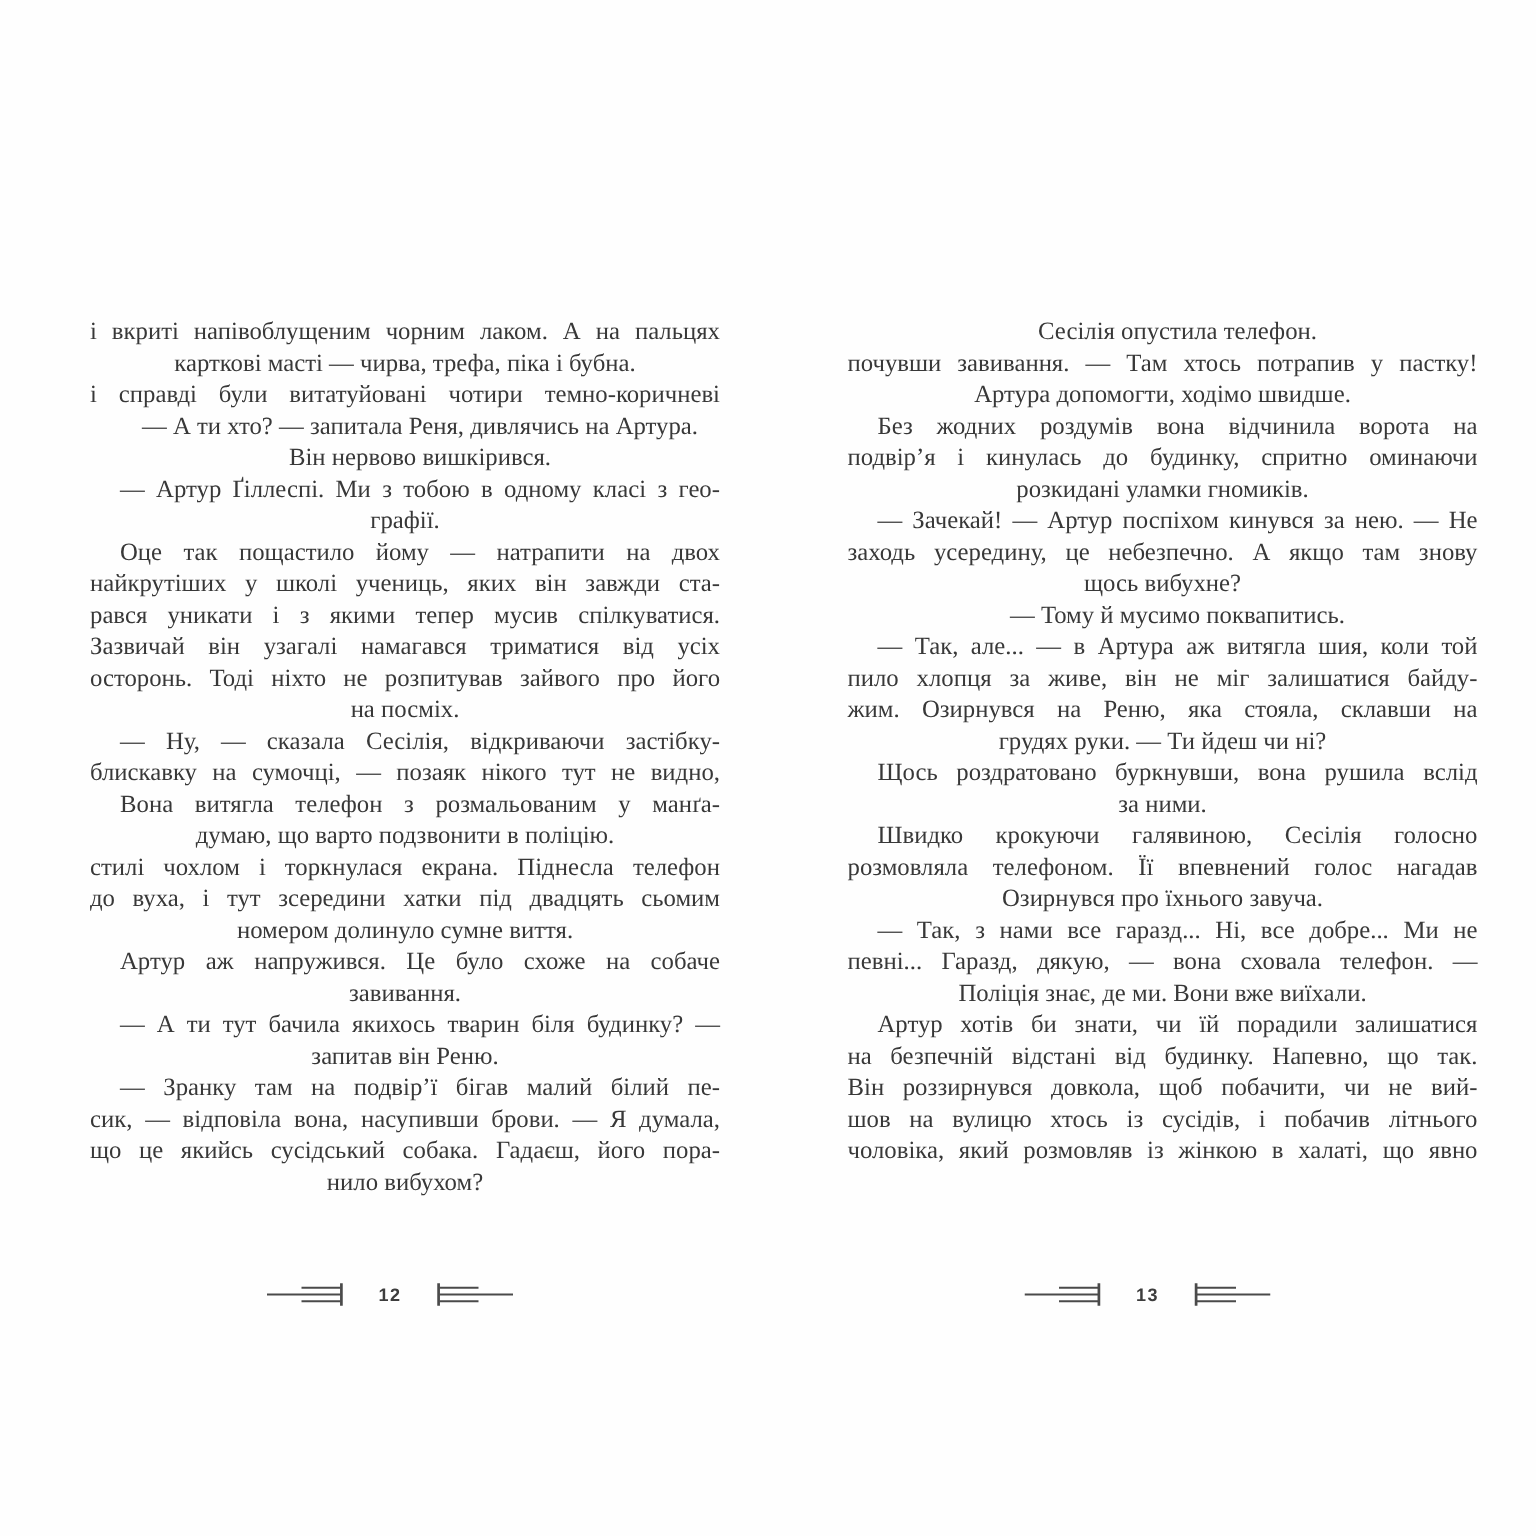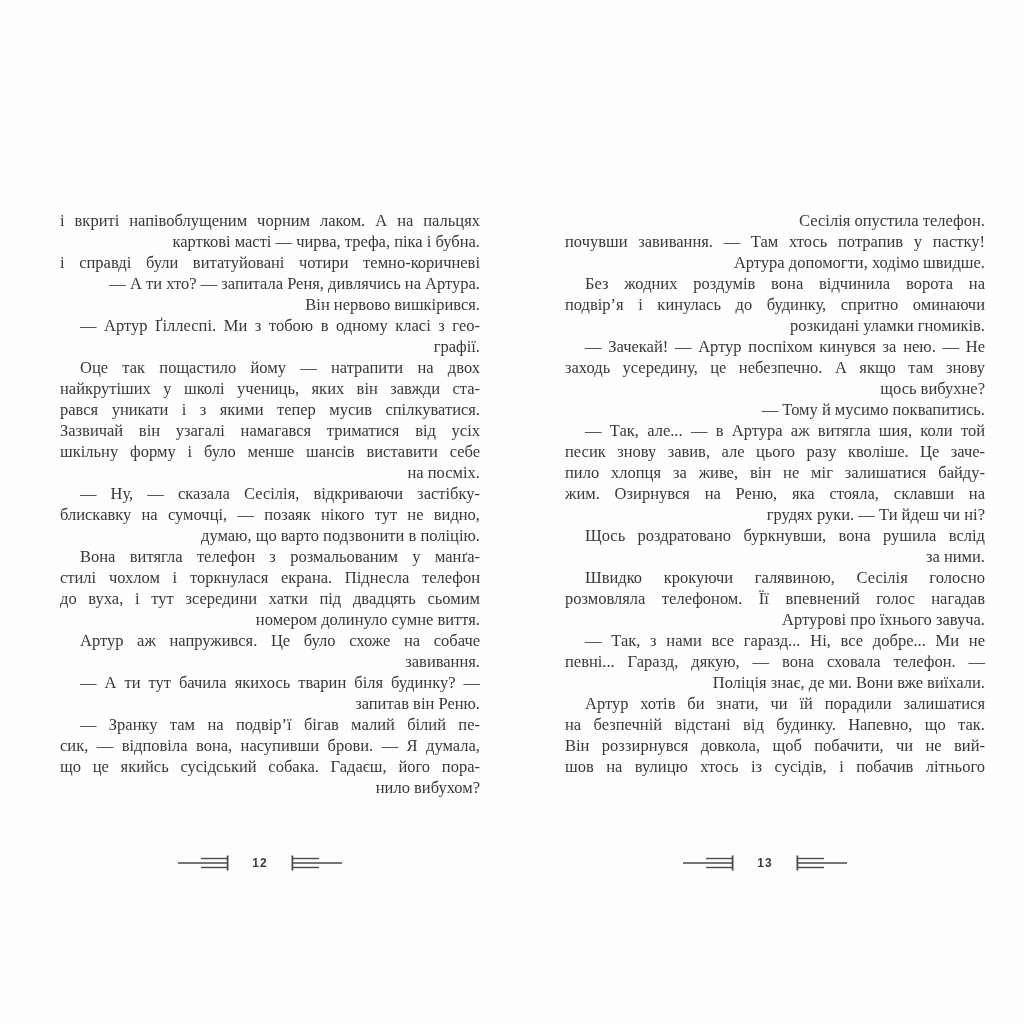--- a/index.html
+++ b/index.html
@@ -34,21 +34,21 @@
     top: 195px;
     width: 420px;
   }
   .page-left  .page-text { left: 60px; }
   .page-right .page-text { left: 53px; }
 
   .line {
     height: 21px;
     line-height: 21px;
     font-size: 16.5px;
-    text-align: right;
+    text-align: center;
     white-space: nowrap;
     color: #383838;
   }
   .line.just {
     white-space: normal;
     text-align: justify;
     text-align-last: justify;
   }
   .line.indent {
     text-indent: 20px;
@@ -87,26 +87,26 @@
         <div class="line">карткові масті — чирва, трефа, піка і бубна.</div>
         <div class="line just">і справді були витатуйовані чотири темно-коричневі</div>
         <div class="line indent">— А ти хто? — запитала Реня, дивлячись на Артура.</div>
         <div class="line indent">Він нервово вишкірився.</div>
         <div class="line indent just">— Артур Ґіллеспі. Ми з тобою в одному класі з гео-</div>
         <div class="line">графії.</div>
         <div class="line indent just">Оце так пощастило йому — натрапити на двох</div>
         <div class="line just">найкрутіших у школі учениць, яких він завжди ста-</div>
         <div class="line just">рався уникати і з якими тепер мусив спілкуватися.</div>
         <div class="line just">Зазвичай він узагалі намагався триматися від усіх</div>
-        <div class="line just">шкільну форму і було менше шансів виставити себе</div>
+        <div class="line just">осторонь. Тоді ніхто не розпитував зайвого про його</div>
         <div class="line">на посміх.</div>
         <div class="line indent just">— Ну, — сказала Сесілія, відкриваючи застібку-</div>
         <div class="line just">блискавку на сумочці, — позаяк нікого тут не видно,</div>
+        <div class="line indent just">Вона витягла телефон з розмальованим у манґа-</div>
         <div class="line">думаю, що варто подзвонити в поліцію.</div>
-        <div class="line indent just">Вона витягла телефон з розмальованим у манґа-</div>
         <div class="line just">стилі чохлом і торкнулася екрана. Піднесла телефон</div>
         <div class="line just">до вуха, і тут зсередини хатки під двадцять сьомим</div>
         <div class="line">номером долинуло сумне виття.</div>
         <div class="line indent just">Артур аж напружився. Це було схоже на собаче</div>
         <div class="line">завивання.</div>
         <div class="line indent just">— А ти тут бачила якихось тварин біля будинку? —</div>
         <div class="line">запитав він Реню.</div>
         <div class="line indent just">— Зранку там на подвір’ї бігав малий білий пе-</div>
         <div class="line just">сик, — відповіла вона, насупивши брови. — Я думала,</div>
         <div class="line just">що це якийсь сусідський собака. Гадаєш, його пора-</div>
@@ -137,36 +137,36 @@
         <div class="line just">почувши завивання. — Там хтось потрапив у пастку!</div>
         <div class="line">Артура допомогти, ходімо швидше.</div>
         <div class="line indent just">Без жодних роздумів вона відчинила ворота на</div>
         <div class="line just">подвір’я і кинулась до будинку, спритно оминаючи</div>
         <div class="line">розкидані уламки гномиків.</div>
         <div class="line indent just">— Зачекай! — Артур поспіхом кинувся за нею. — Не</div>
         <div class="line just">заходь усередину, це небезпечно. А якщо там знову</div>
         <div class="line">щось вибухне?</div>
         <div class="line indent">— Тому й мусимо поквапитись.</div>
         <div class="line indent just">— Так, але... — в Артура аж витягла шия, коли той</div>
-        <div class="line just">песик знову завив, але цього разу кволіше. Це заче-</div>
         <div class="line just">пило хлопця за живе, він не міг залишатися байду-</div>
         <div class="line just">жим. Озирнувся на Реню, яка стояла, склавши на</div>
         <div class="line">грудях руки. — Ти йдеш чи ні?</div>
         <div class="line indent just">Щось роздратовано буркнувши, вона рушила вслід</div>
         <div class="line">за ними.</div>
         <div class="line indent just">Швидко крокуючи галявиною, Сесілія голосно</div>
         <div class="line just">розмовляла телефоном. Її впевнений голос нагадав</div>
-        <div class="line">Артурові про їхнього завуча.</div>
+        <div class="line">Озирнувся про їхнього завуча.</div>
         <div class="line indent just">— Так, з нами все гаразд... Ні, все добре... Ми не</div>
         <div class="line just">певні... Гаразд, дякую, — вона сховала телефон. —</div>
         <div class="line">Поліція знає, де ми. Вони вже виїхали.</div>
         <div class="line indent just">Артур хотів би знати, чи їй порадили залишатися</div>
         <div class="line just">на безпечній відстані від будинку. Напевно, що так.</div>
         <div class="line just">Він роззирнувся довкола, щоб побачити, чи не вий-</div>
         <div class="line just">шов на вулицю хтось із сусідів, і побачив літнього</div>
+        <div class="line just">чоловіка, який розмовляв із жінкою в халаті, що явно</div>
       </div>
     <div class="page-footer">
       <svg class="orn" width="52" height="16" viewBox="0 0 52 16">
         <line x1="0" y1="8" x2="49" y2="8" stroke="#4a4a4a" stroke-width="1.4"></line>
         <line x1="23" y1="3.5" x2="49" y2="3.5" stroke="#4a4a4a" stroke-width="1.4"></line>
         <line x1="23" y1="12.5" x2="49" y2="12.5" stroke="#4a4a4a" stroke-width="1.4"></line>
         <line x1="49.6" y1="0.5" x2="49.6" y2="15.5" stroke="#4a4a4a" stroke-width="1.8"></line>
       </svg>
       <span class="page-number">13</span>
       <svg class="orn" width="52" height="16" viewBox="0 0 52 16">

